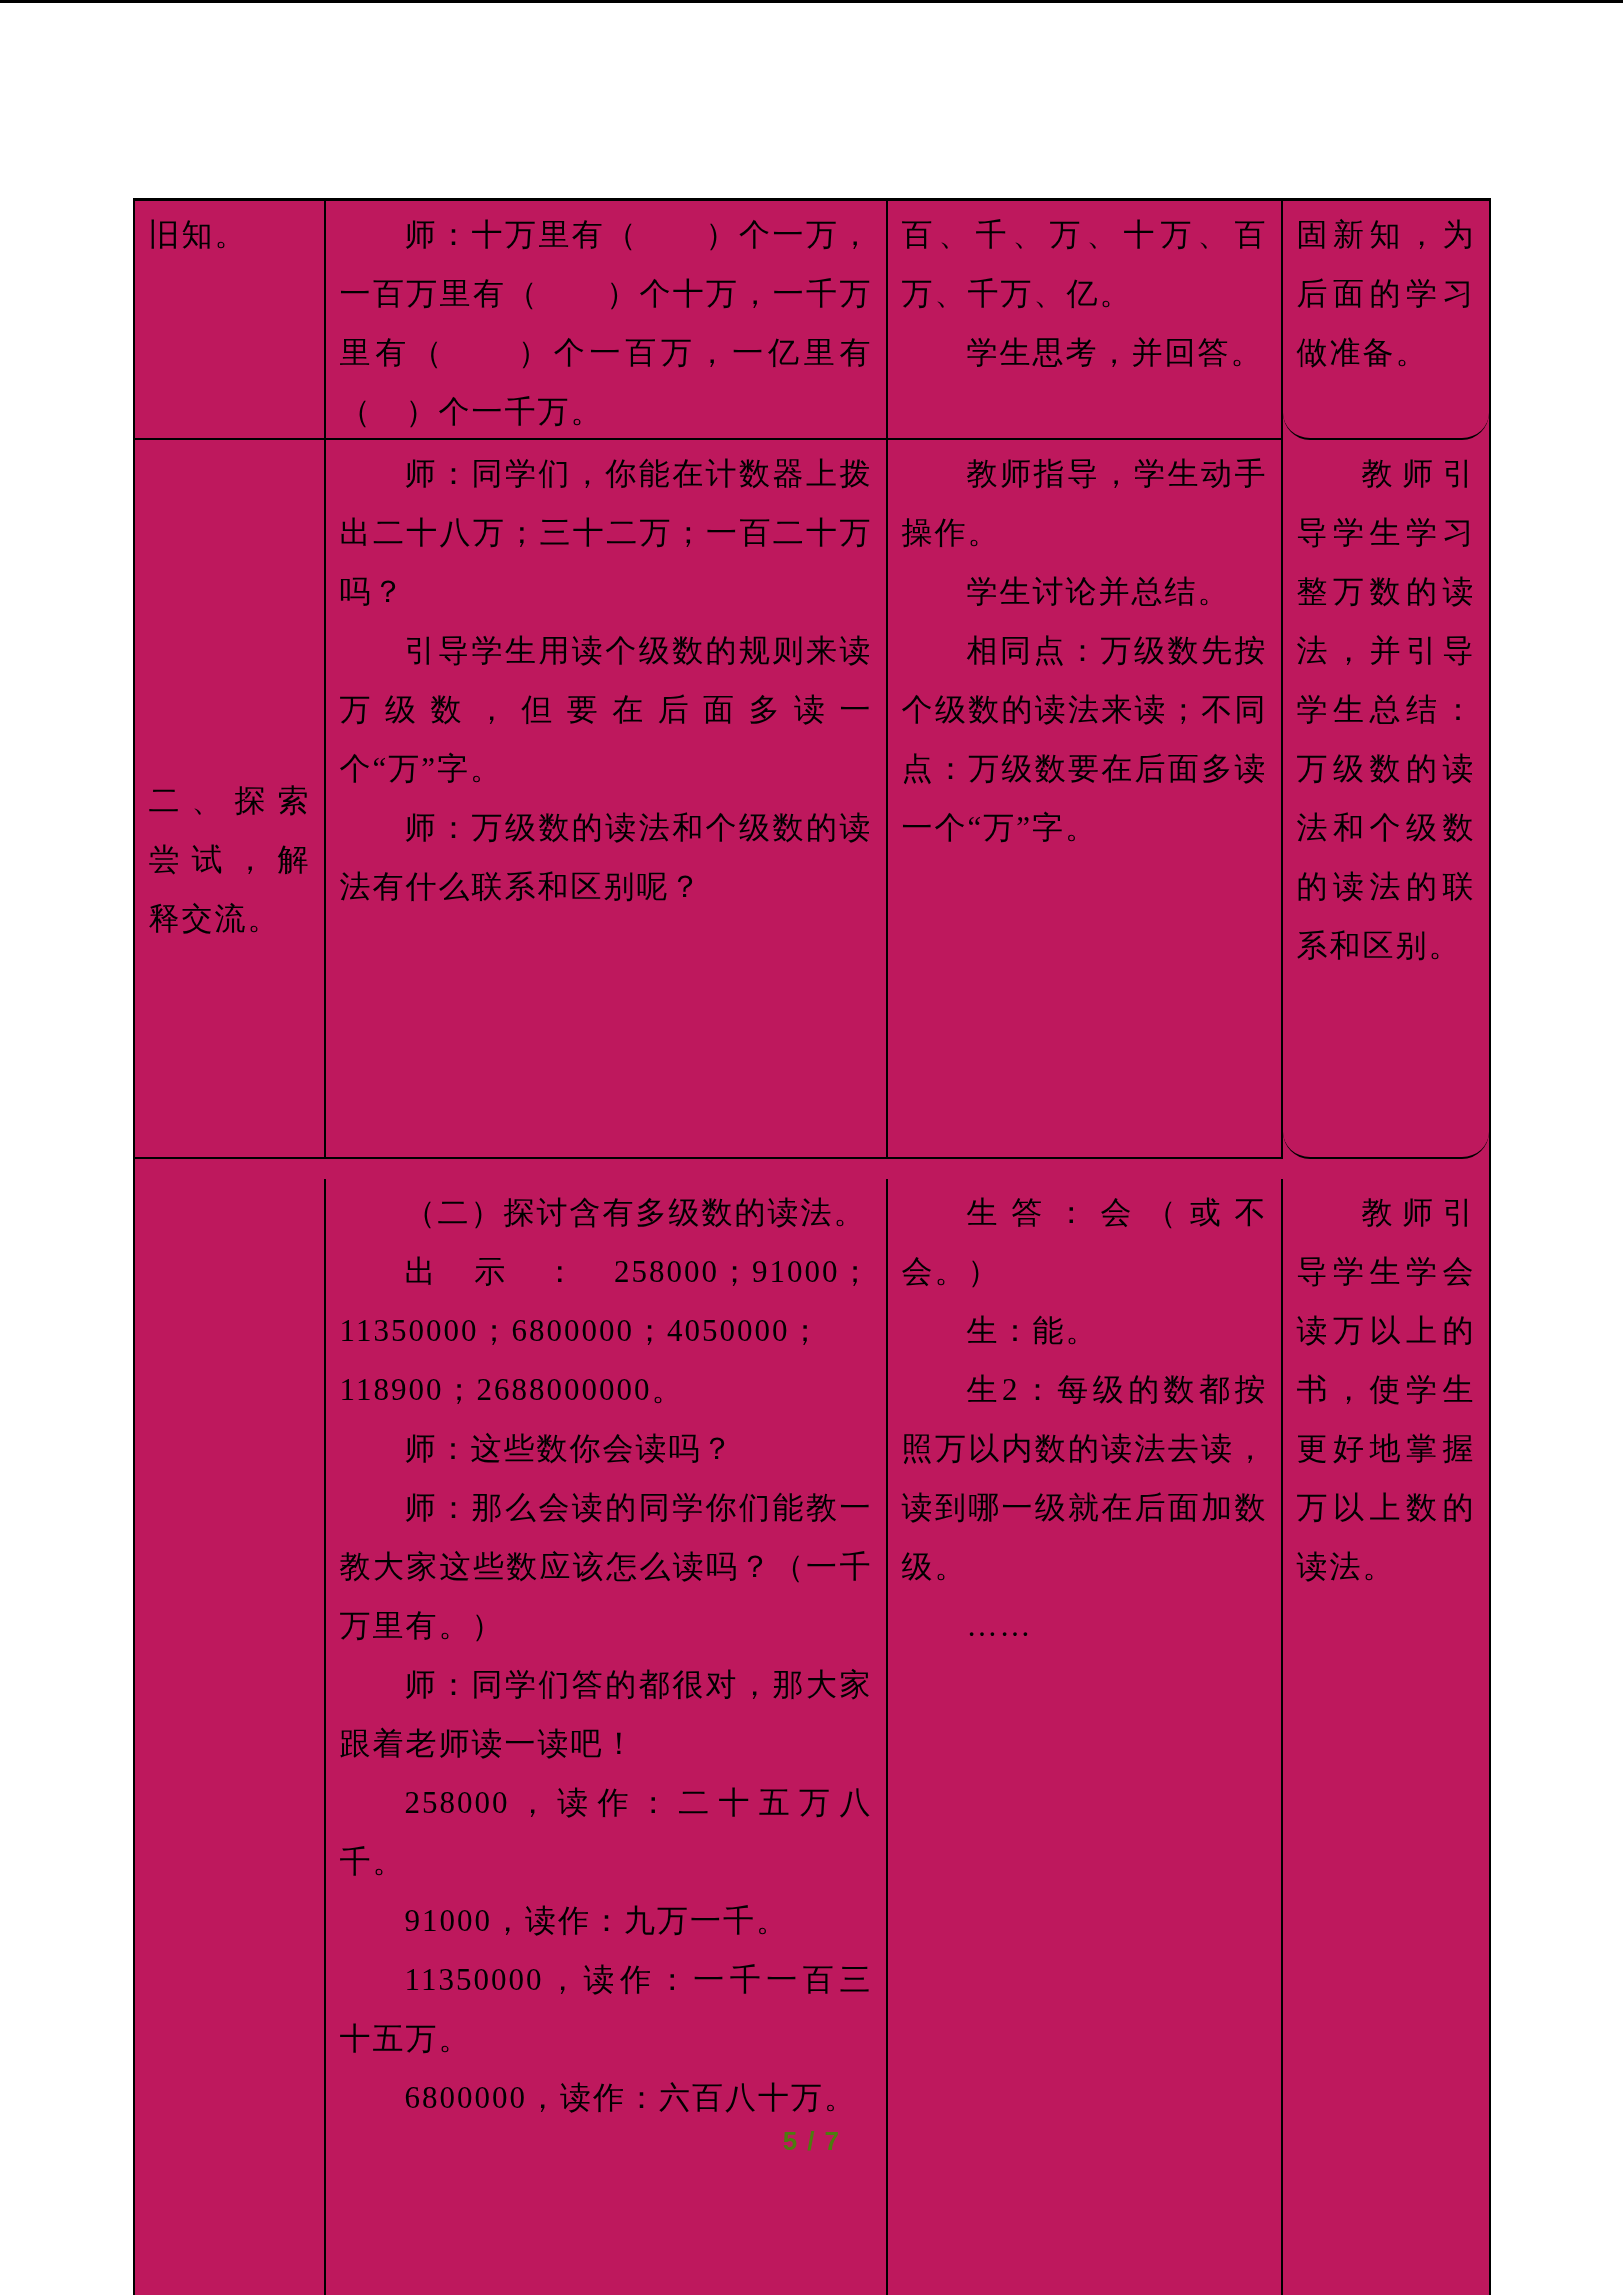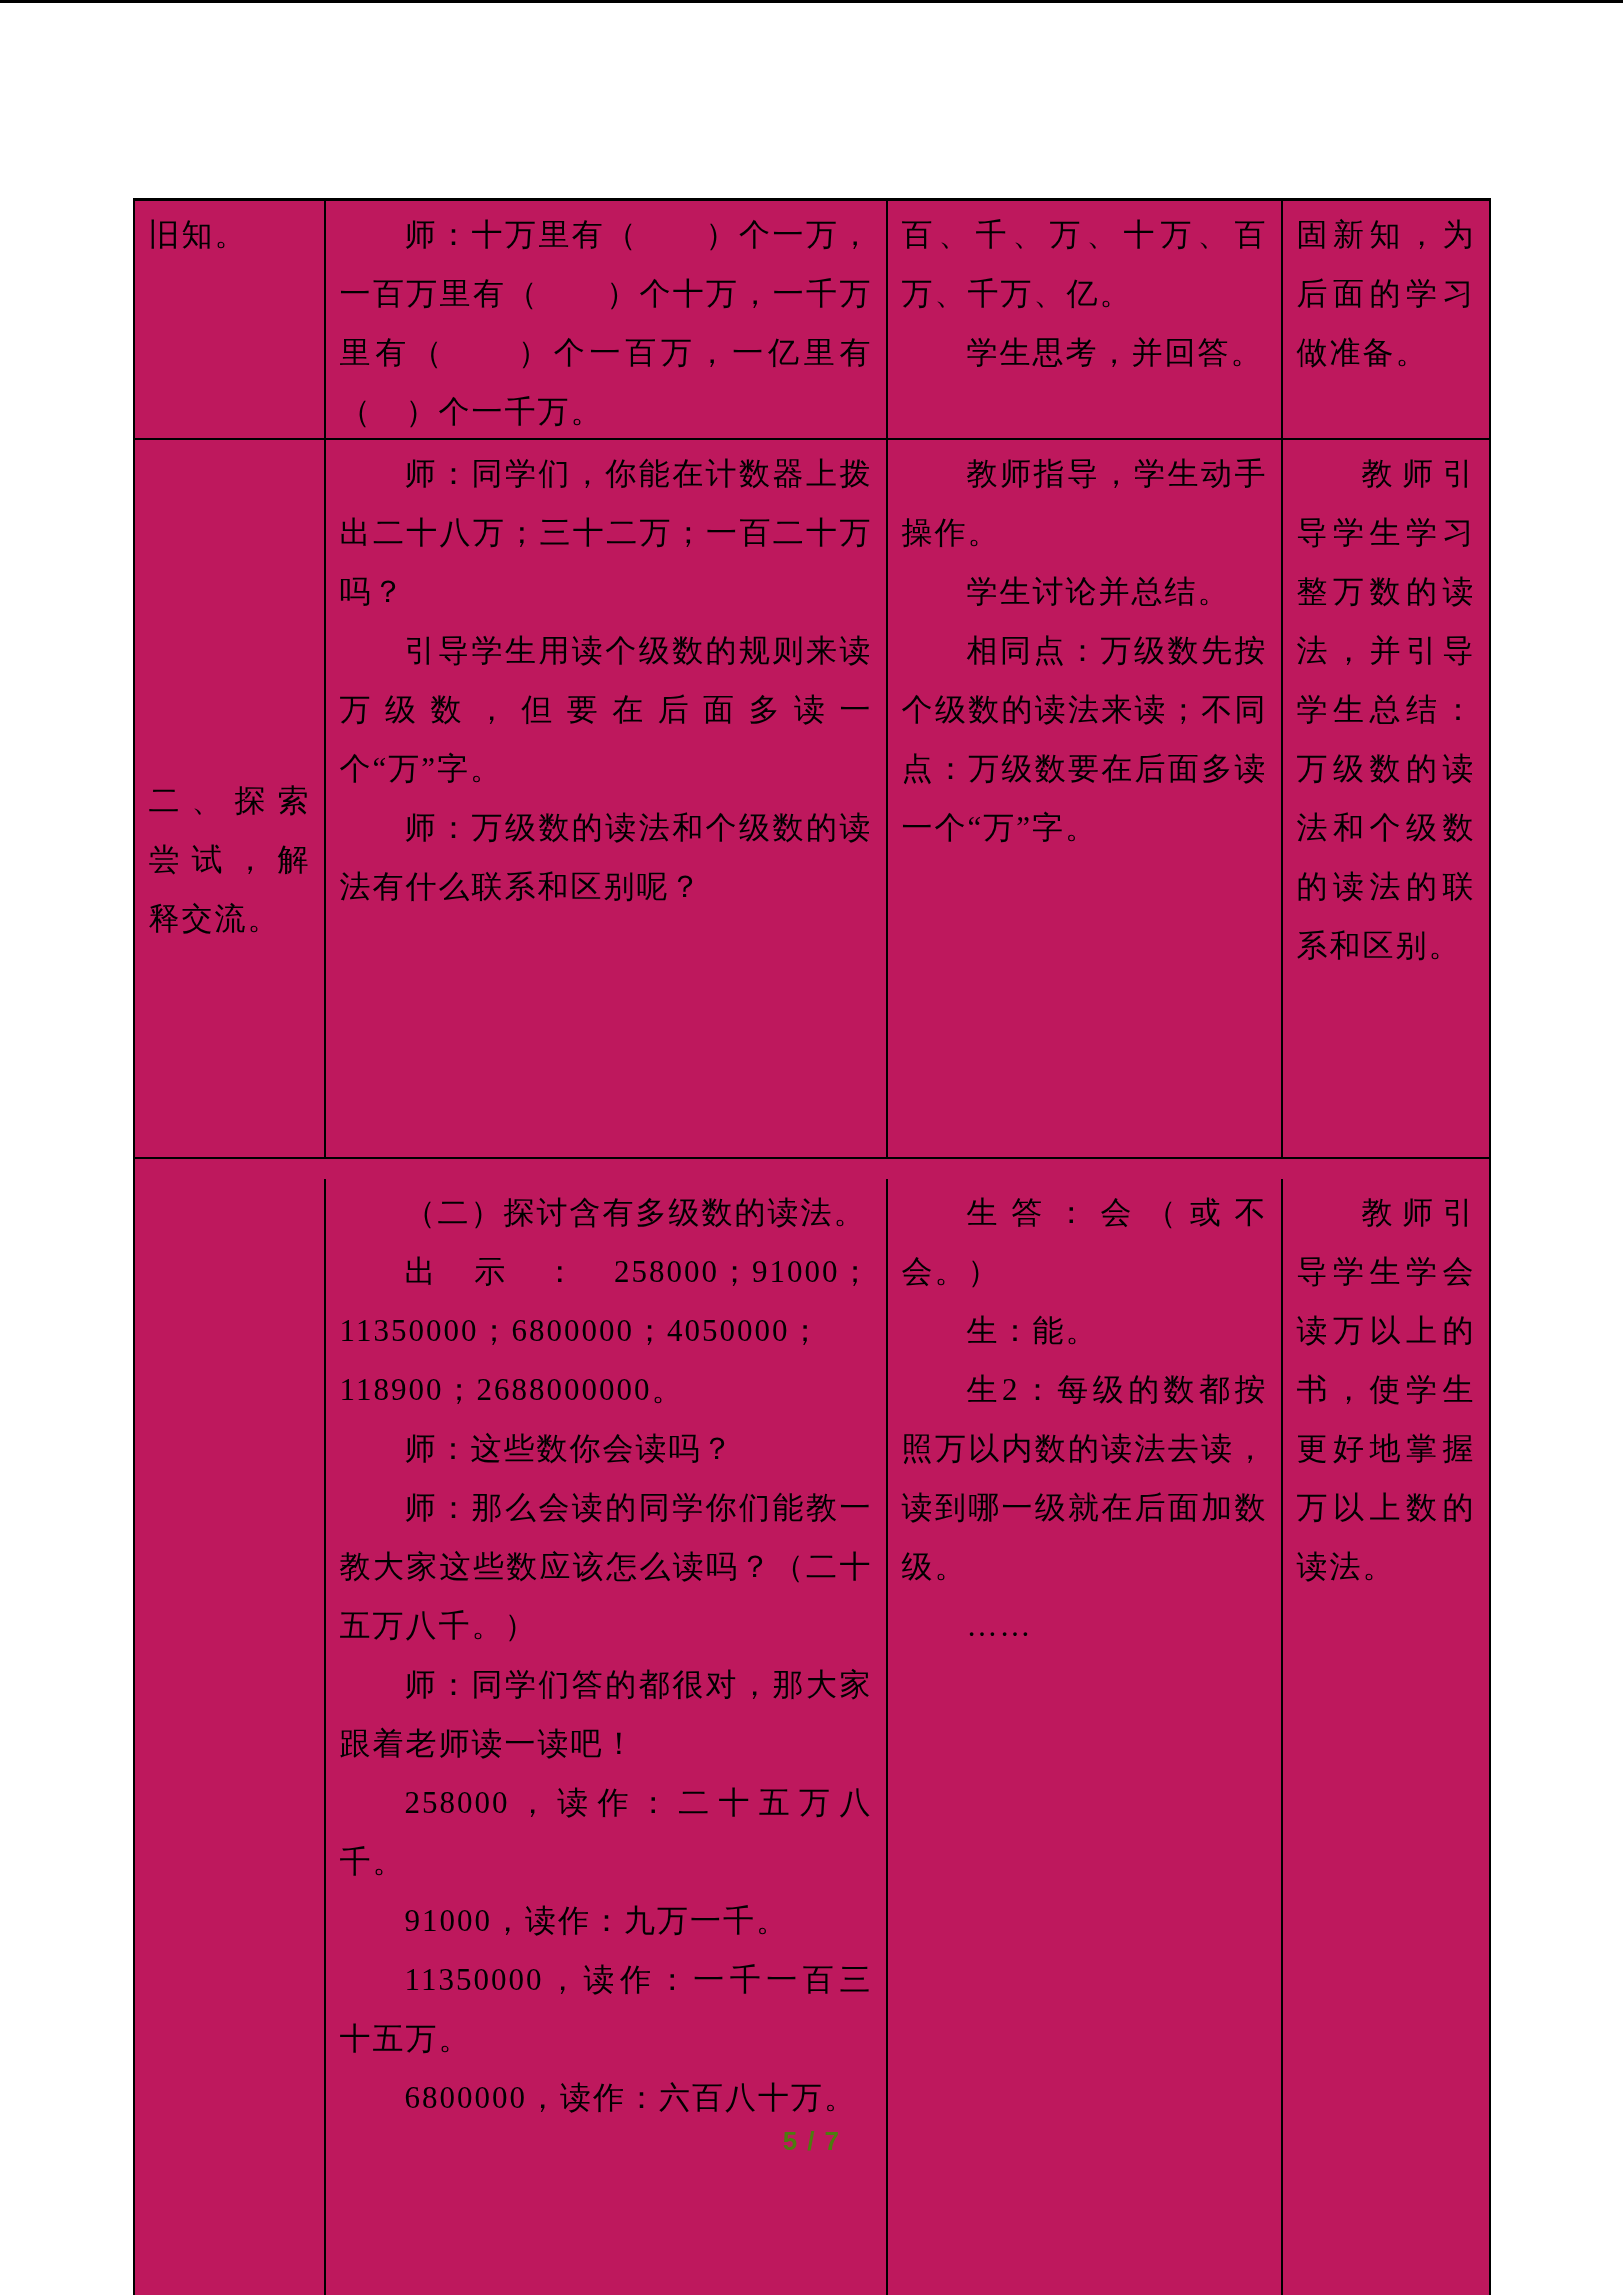--- a/index.html
+++ b/index.html
@@ -19,21 +19,21 @@
     grid-template-rows:239px 719px 1fr;
     background:#be185d;
   }
   .cell{
     box-sizing:border-box;overflow:hidden;
     padding:4.1px 13.6px;
     font-size:31px;line-height:59px;letter-spacing:2px;
     text-align:justify;
     border-right:2px solid #000;border-bottom:2.7px solid #000;
   }
-  .cell.lastcol{border-right:none;}
+  .cell.lastcol{border-right:none;border-radius:27px;}
   .cell.lastrow{border-bottom:none;margin-top:20px;}
   .cell p{margin:0;}
   p.ind{text-indent:65px;}
   p.np{text-indent:0;}
   
   .stage-r2{padding-top:331px;}
   .r2c3-p1{margin-top:112px;}
   .r2c3-p2{margin-top:119px;}
   .r2c4-p1{margin-top:106px;}
   .r3c3-p1{margin-top:232px;}
@@ -81,21 +81,21 @@
   </div>
   <div class="cell lastcol">
     <p class="ind r2c4-p1">教师引导学生学习整万数的读法，并引导学生总结：万级数的读法和个级数的读法的联系和区别。</p>
   </div>
 
   <div class="cell lastrow"></div>
   <div class="cell lastrow">
     <p class="ind">（二）探讨含有多级数的读法。</p>
     <p class="ind">出示：258000；91000；11350000；6800000；4050000；118900；2688000000。</p>
     <p class="ind">师：这些数你会读吗？</p>
-    <p class="ind">师：那么会读的同学你们能教一教大家这些数应该怎么读吗？（二十五万八千。）</p>
+    <p class="ind">师：那么会读的同学你们能教一教大家这些数应该怎么读吗？（一千万里有。）</p>
     <p class="ind">师：同学们答的都很对，那大家跟着老师读一读吧！</p>
     <p class="ind">258000，读作：二十五万八千。</p>
     <p class="ind">91000，读作：九万一千。</p>
     <p class="ind">11350000，读作：一千一百三十五万。</p>
     <p class="ind">6800000，读作：六百八十万。</p>
   </div>
   <div class="cell lastrow">
     <p class="ind r3c3-p1">生答：会（或不会。）</p>
     <p class="ind">生：能。</p>
     <p class="ind">生2：每级的数都按照万以内数的读法去读，读到哪一级就在后面加数级。</p>

